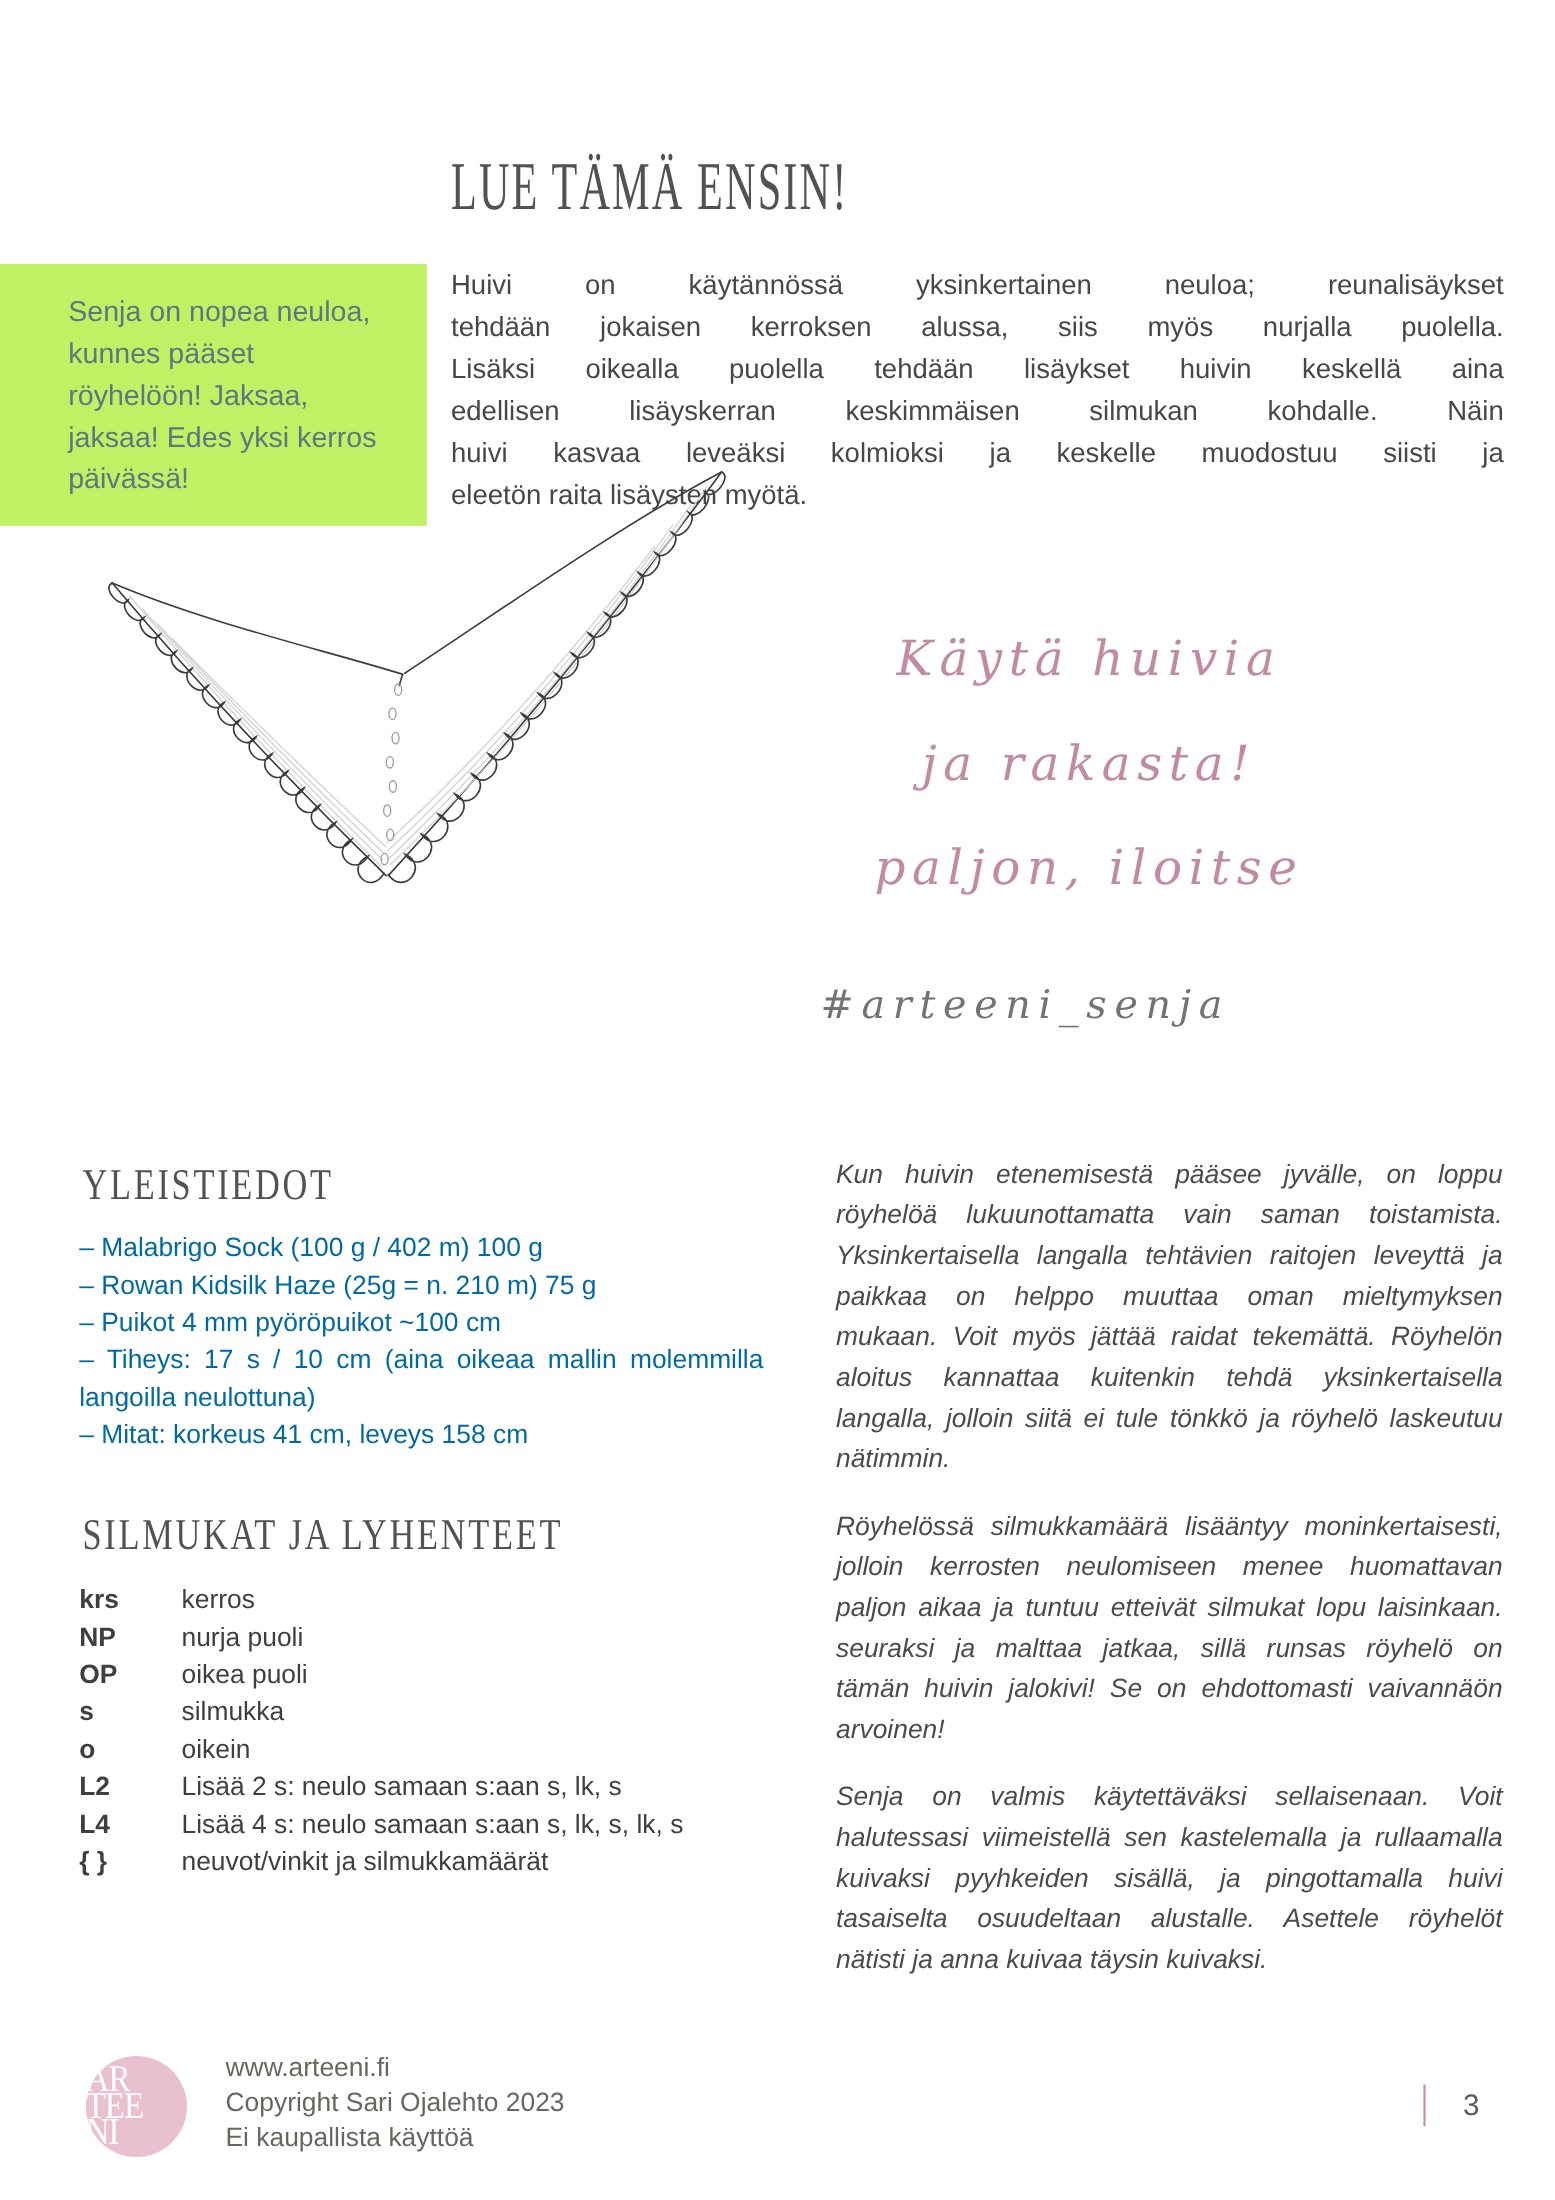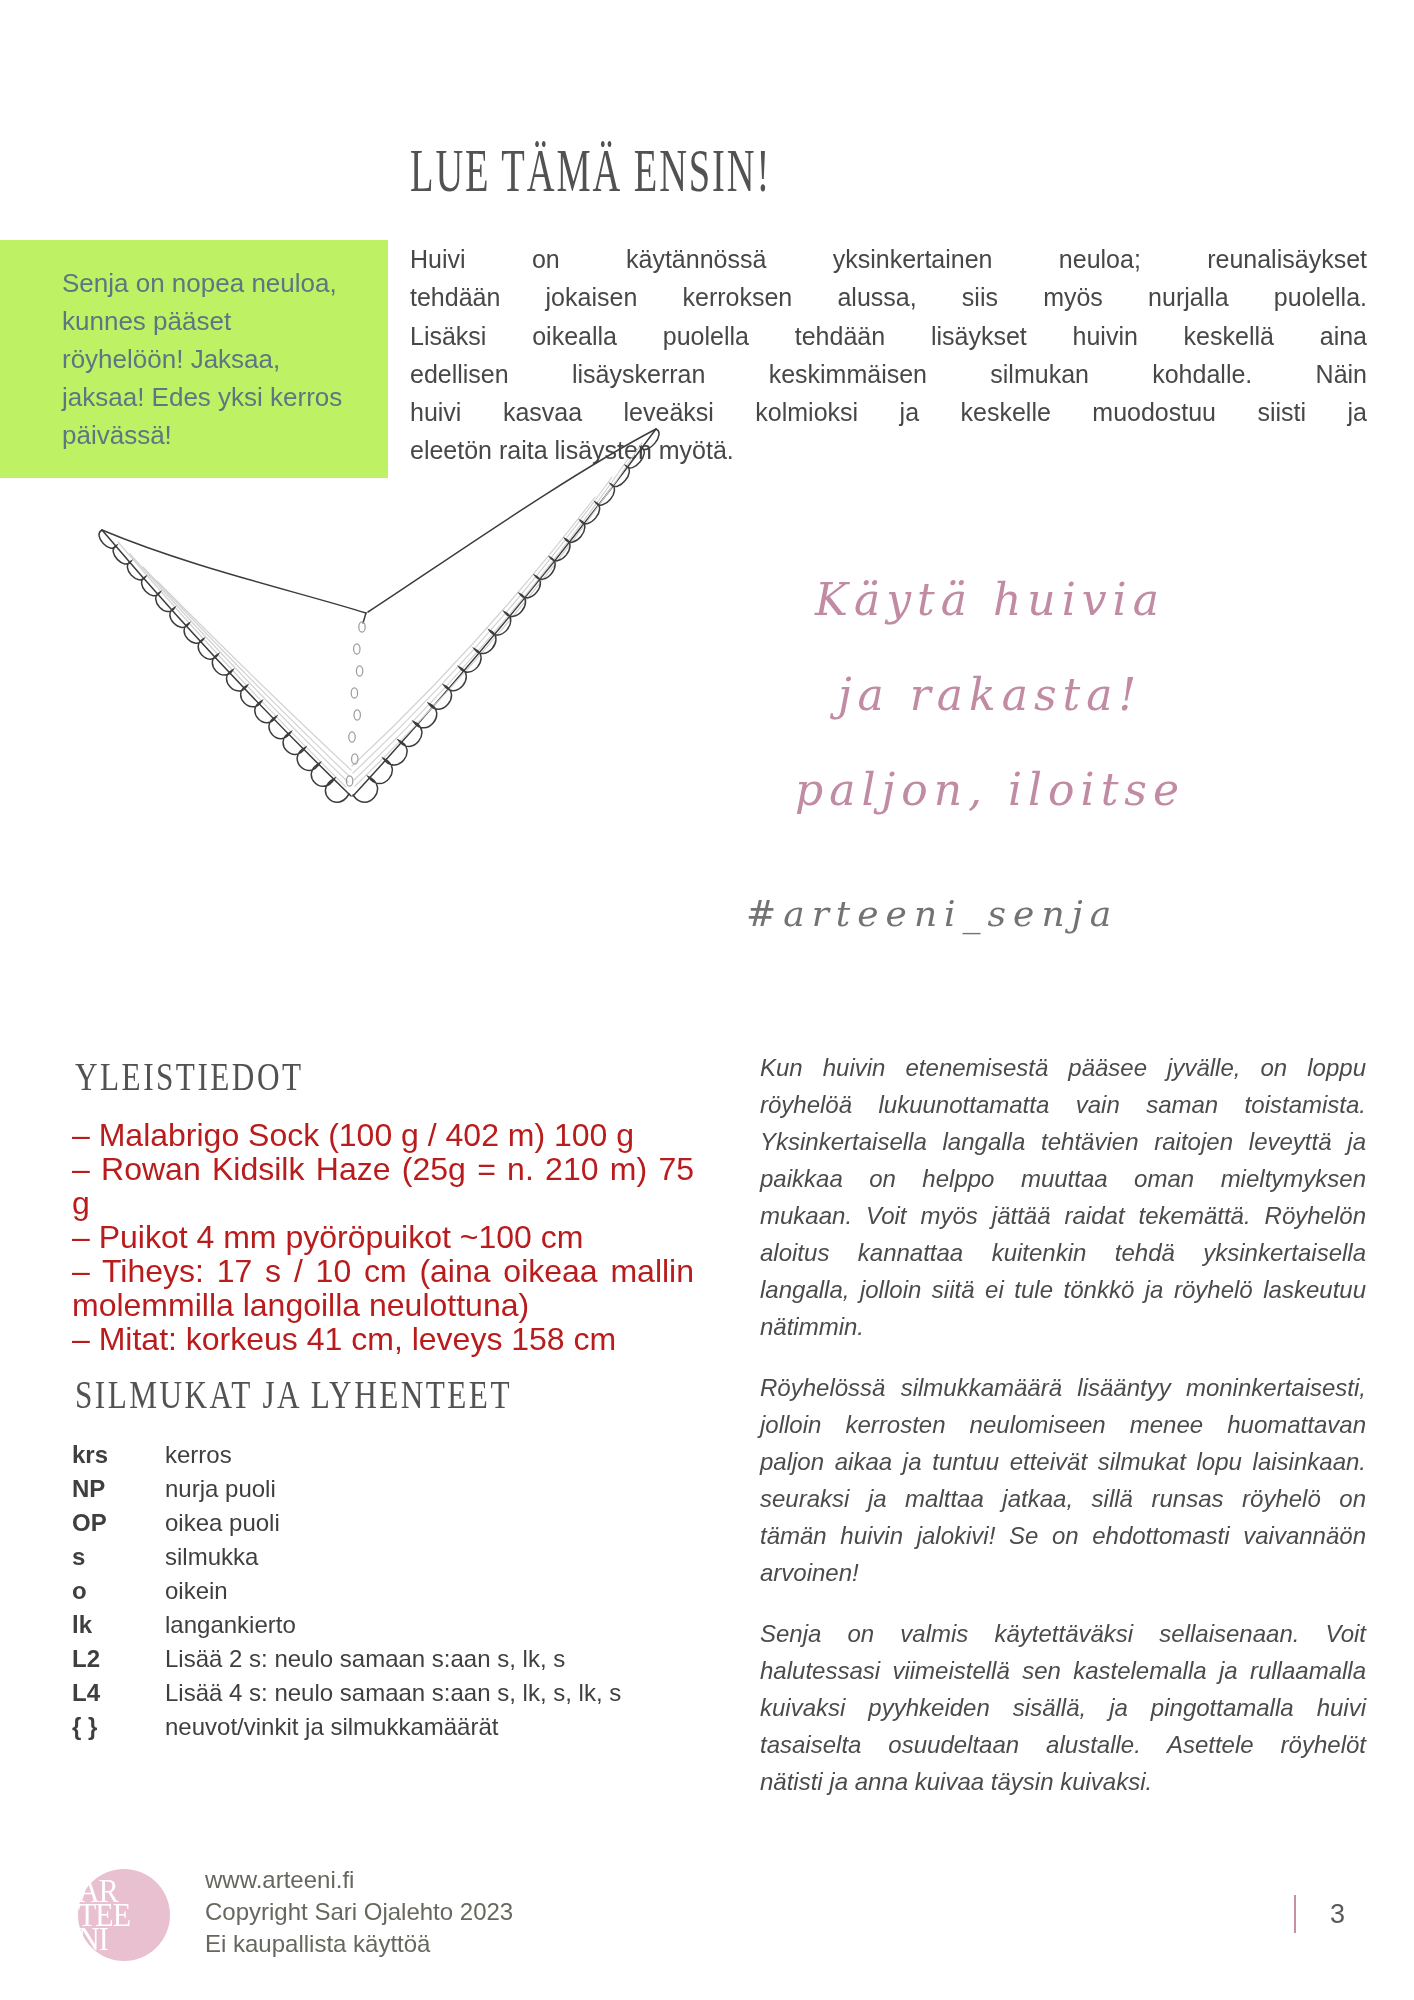--- a/index.html
+++ b/index.html
@@ -47,21 +47,21 @@
     font-size:44px; line-height:95px; color:#c08ba3; letter-spacing:6px;
     white-space:nowrap;
   }
   .hashtag { left:746px; top:893px;
     font-family:"DejaVu Serif", serif; font-style:italic;
     font-size:36px; color:#737373; letter-spacing:7px; white-space:nowrap; }
 
   
   .yleistiedot-heading { left:75px; top:1056px; }
   .spec-list { left:72px; top:1118px; width:622px; }
-  .spec-list .spec-item { font-size:32px; line-height:34px; color:#b91c1c;
+  .spec-list .spec-item { font-size:24px; line-height:34px; color:#0369a1;
     text-align:justify; }
 
   
   .lyhenteet-heading { left:75px; top:1374px; }
   .abbr-table { left:72px; top:1438px; width:622px; }
   .abbr-row { display:flex; font-size:24px; line-height:34px; color:#3f3f3f; }
   .abbr-row .abbr { width:93px; font-weight:bold; flex:none; }
 
   
   .right-column { left:760px; top:1049px; width:606px; }
@@ -176,24 +176,20 @@
     <div class="abbr-row">
       <span class="abbr">s</span>
       <span class="def">silmukka</span>
     </div>
 
     <div class="abbr-row">
       <span class="abbr">o</span>
       <span class="def">oikein</span>
     </div>
 
-    <div class="abbr-row">
-      <span class="abbr">lk</span>
-      <span class="def">langankierto</span>
-    </div>
 
     <div class="abbr-row">
       <span class="abbr">L2</span>
       <span class="def">Lisää 2 s: neulo samaan s:aan s, lk, s</span>
     </div>
 
     <div class="abbr-row">
       <span class="abbr">L4</span>
       <span class="def">Lisää 4 s: neulo samaan s:aan s, lk, s, lk, s</span>
     </div>

